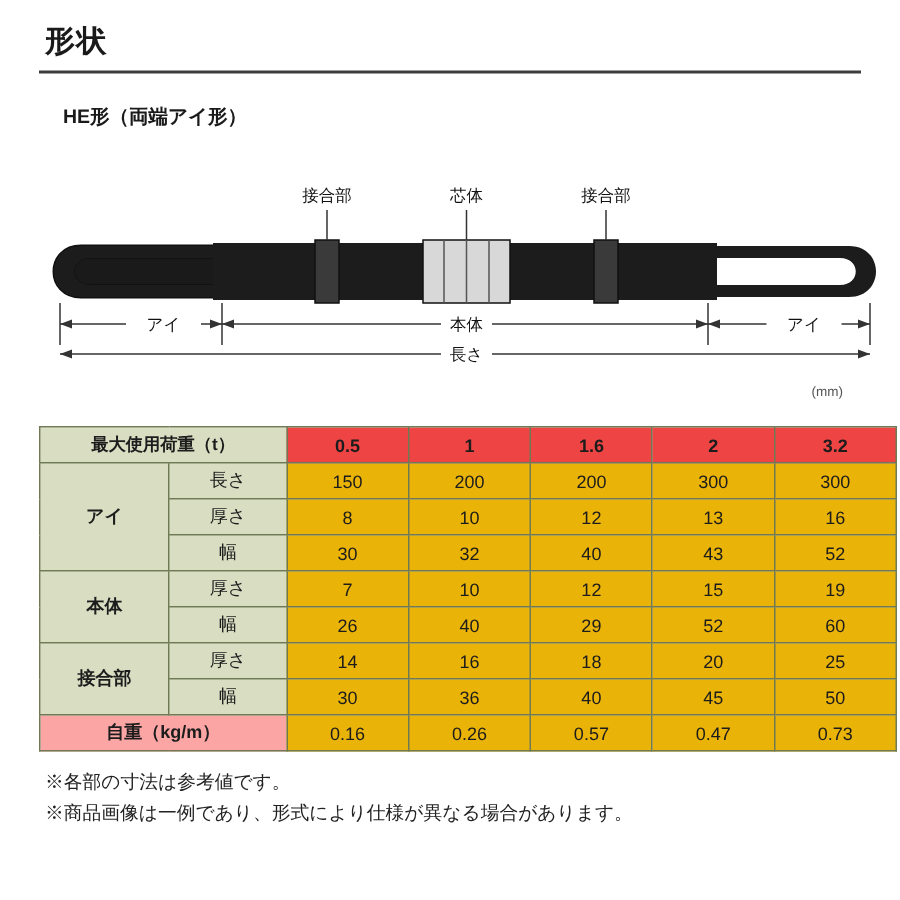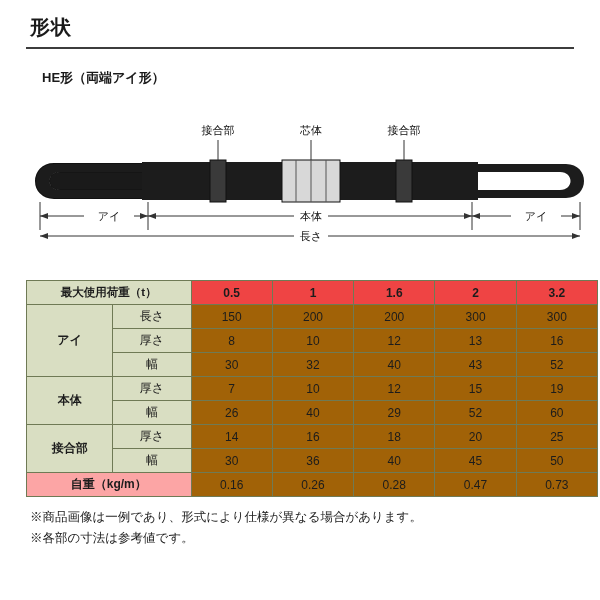--- a/index.html
+++ b/index.html
@@ -62,21 +62,21 @@
     width: 572px;
     margin: 18px 0 0 2px;
     table-layout: fixed;
   }
   table.spec td, table.spec th {
     border: 1px solid #6f7a55;
     font-size: 12px;
     text-align: center;
     padding: 2px 0;
     height: 19px;
-    background: #a16207;
+    background: #eab308;
     font-weight: normal;
     color: #1c1c1c;
   }
   table.spec .hdr-main {
     background: #d9dec2;
     font-weight: bold;
     font-size: 11.5px;
   }
   table.spec .hdr-val {
     background: #ef4444;
@@ -174,20 +174,21 @@
       <text x="512" y="118" font-size="11" text-anchor="middle" fill="#111" font-family="Liberation Sans, sans-serif">アイ</text>
 
       <line x1="16" y1="134" x2="270" y2="134" stroke="#333" stroke-width="1"></line>
       <line x1="304" y1="134" x2="556" y2="134" stroke="#333" stroke-width="1"></line>
       <polygon points="16,134 24,131 24,137" fill="#333"></polygon>
       <polygon points="556,134 548,131 548,137" fill="#333"></polygon>
       <text x="287" y="138" font-size="11" text-anchor="middle" fill="#111" font-family="Liberation Sans, sans-serif">長さ</text>
     </svg>
   </div>
 
+  <div class="unit-label">(mm)</div>
 
   <table class="spec">
     <colgroup>
       <col class="c-label">
         <col class="c-sub">
       <col class="c-data">
         <col class="c-data">
         <col class="c-data">
         <col class="c-data">
         <col class="c-data">
@@ -261,25 +262,25 @@
         <td>36</td>
         <td>40</td>
         <td>45</td>
         <td>50</td>
       </tr>
 
       <tr>
         <td class="wide-label" colspan="2">自重（kg/m）</td>
         <td>0.16</td>
         <td>0.26</td>
-        <td>0.28</td>
+        <td>0.57</td>
         <td>0.47</td>
         <td>0.73</td>
       </tr>
     </tbody>
   </table>
 
   <div class="notes">
+    <div>※各部の寸法は参考値です。</div>
     <div>※商品画像は一例であり、形式により仕様が異なる場合があります。</div>
-    <div>※各部の寸法は参考値です。</div>
   </div>
 
 </div>
 
 </body></html>

